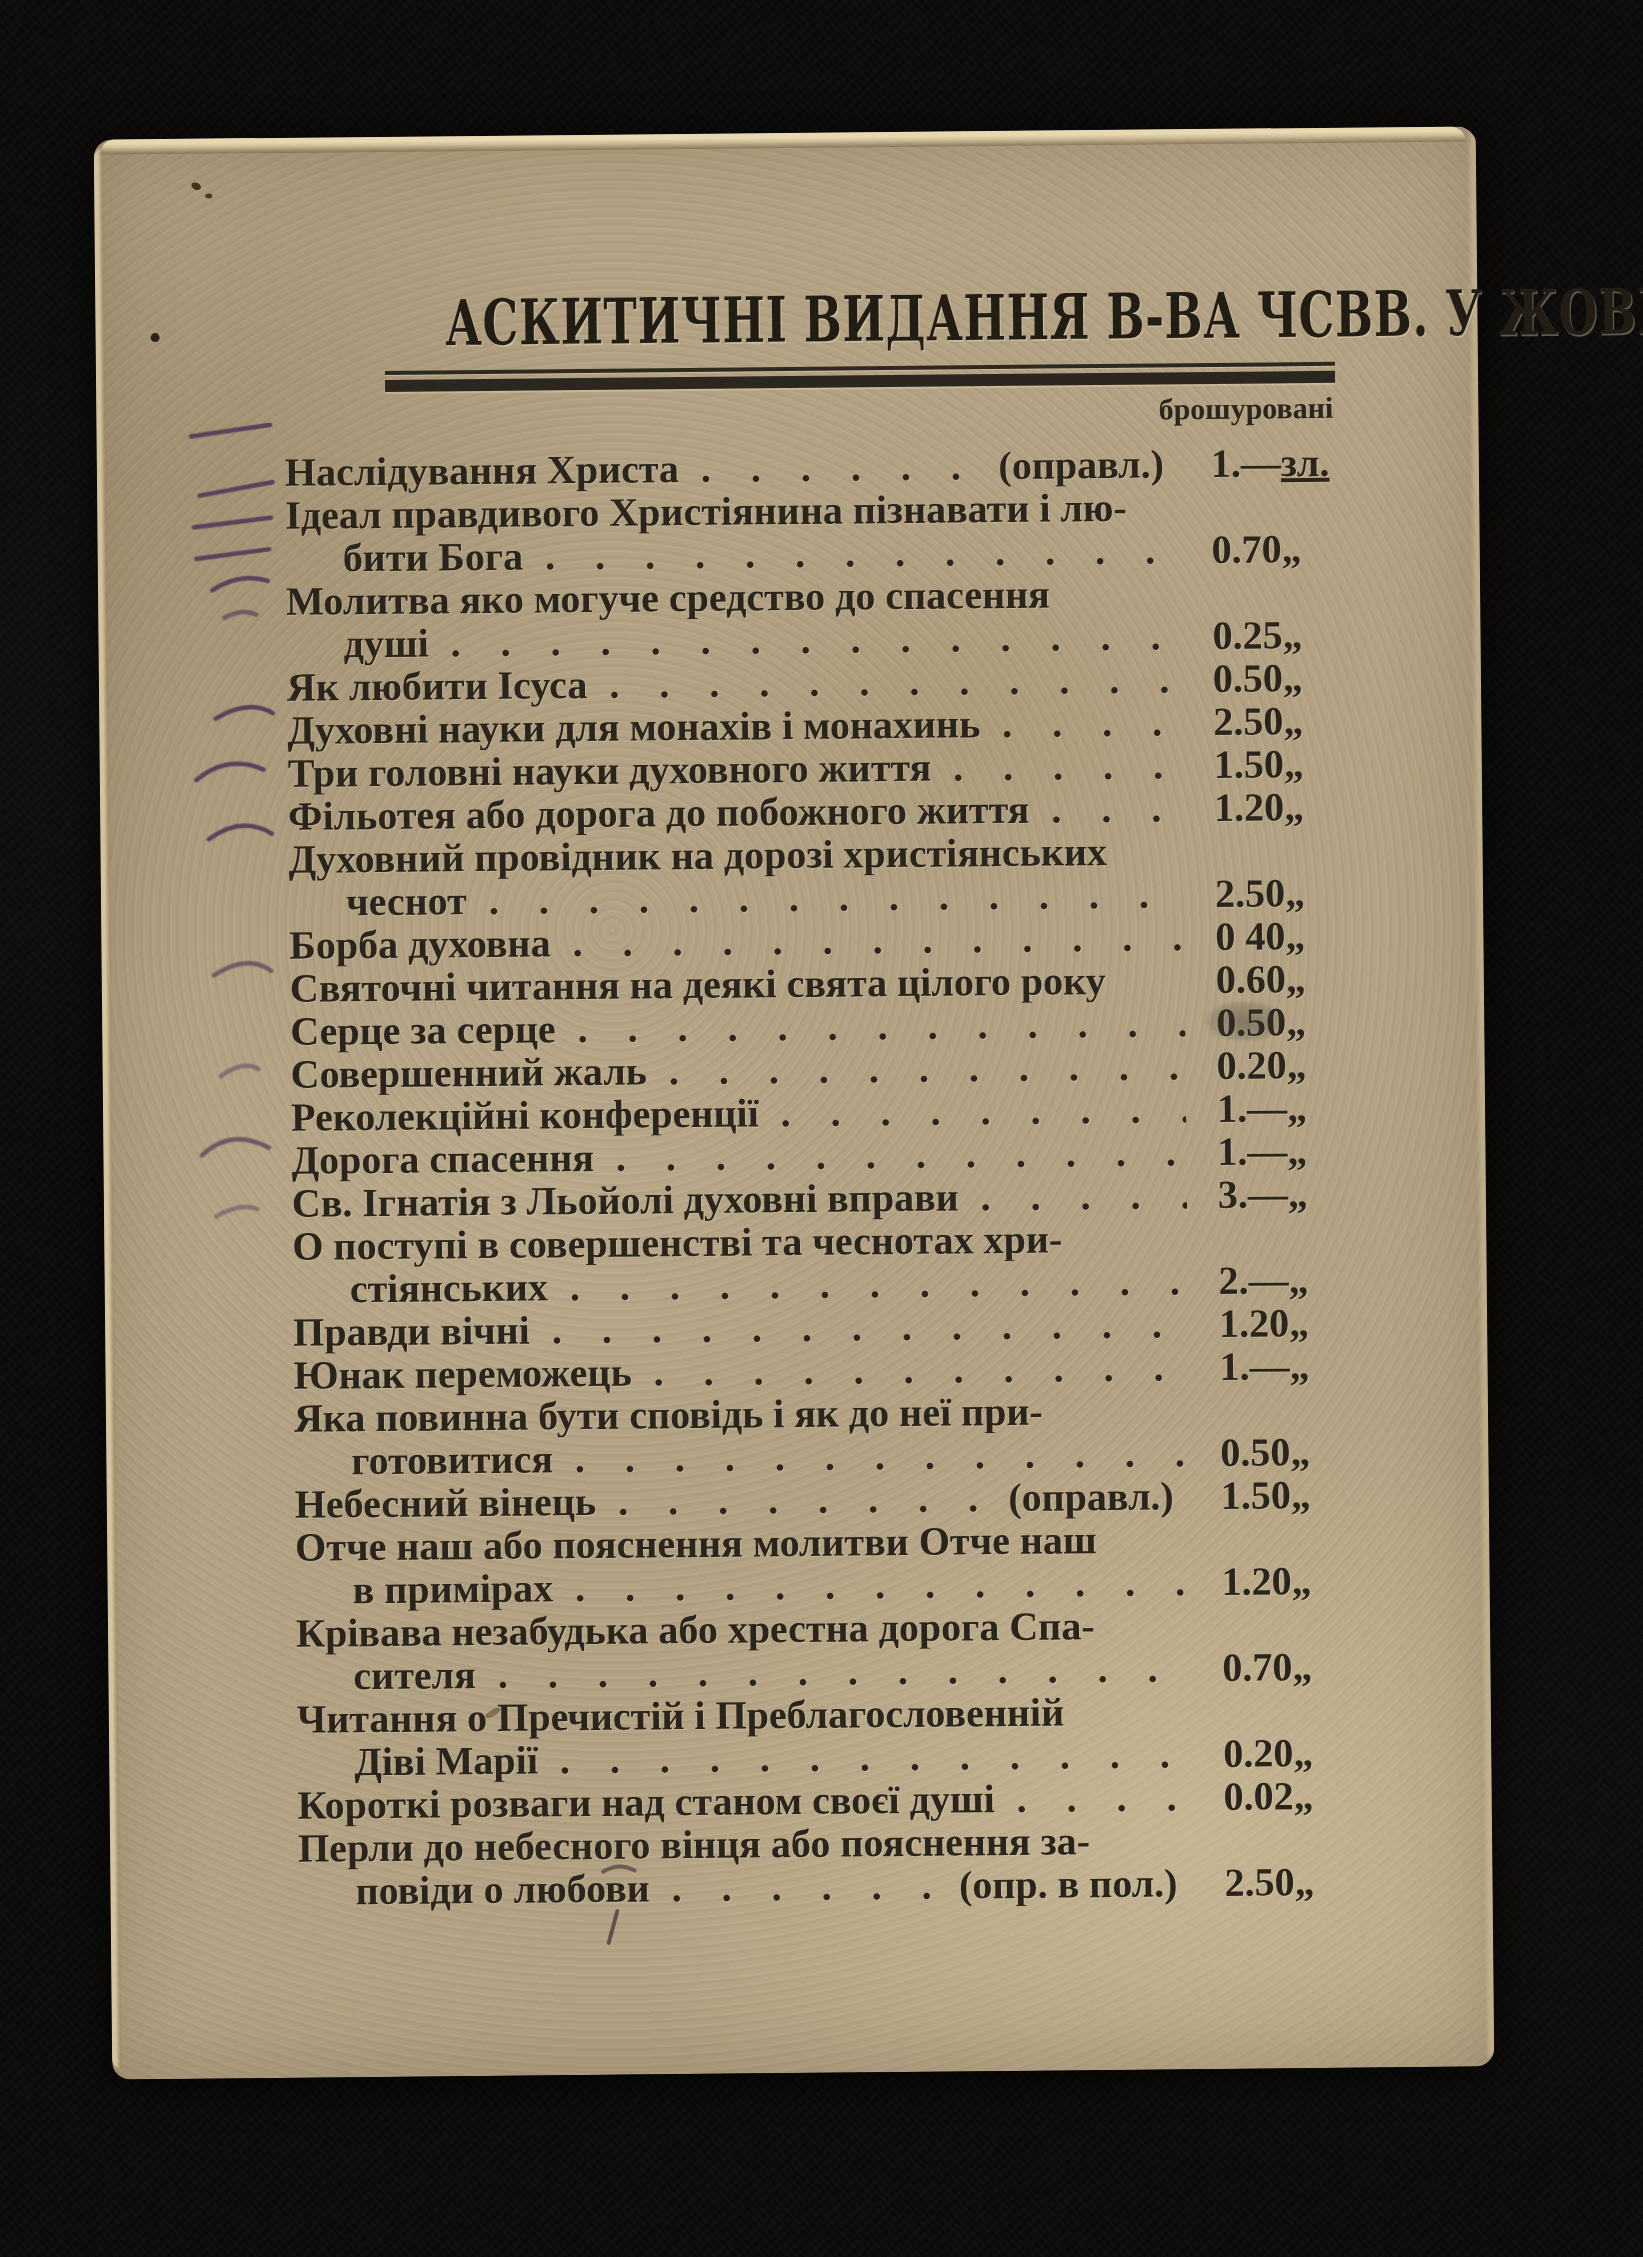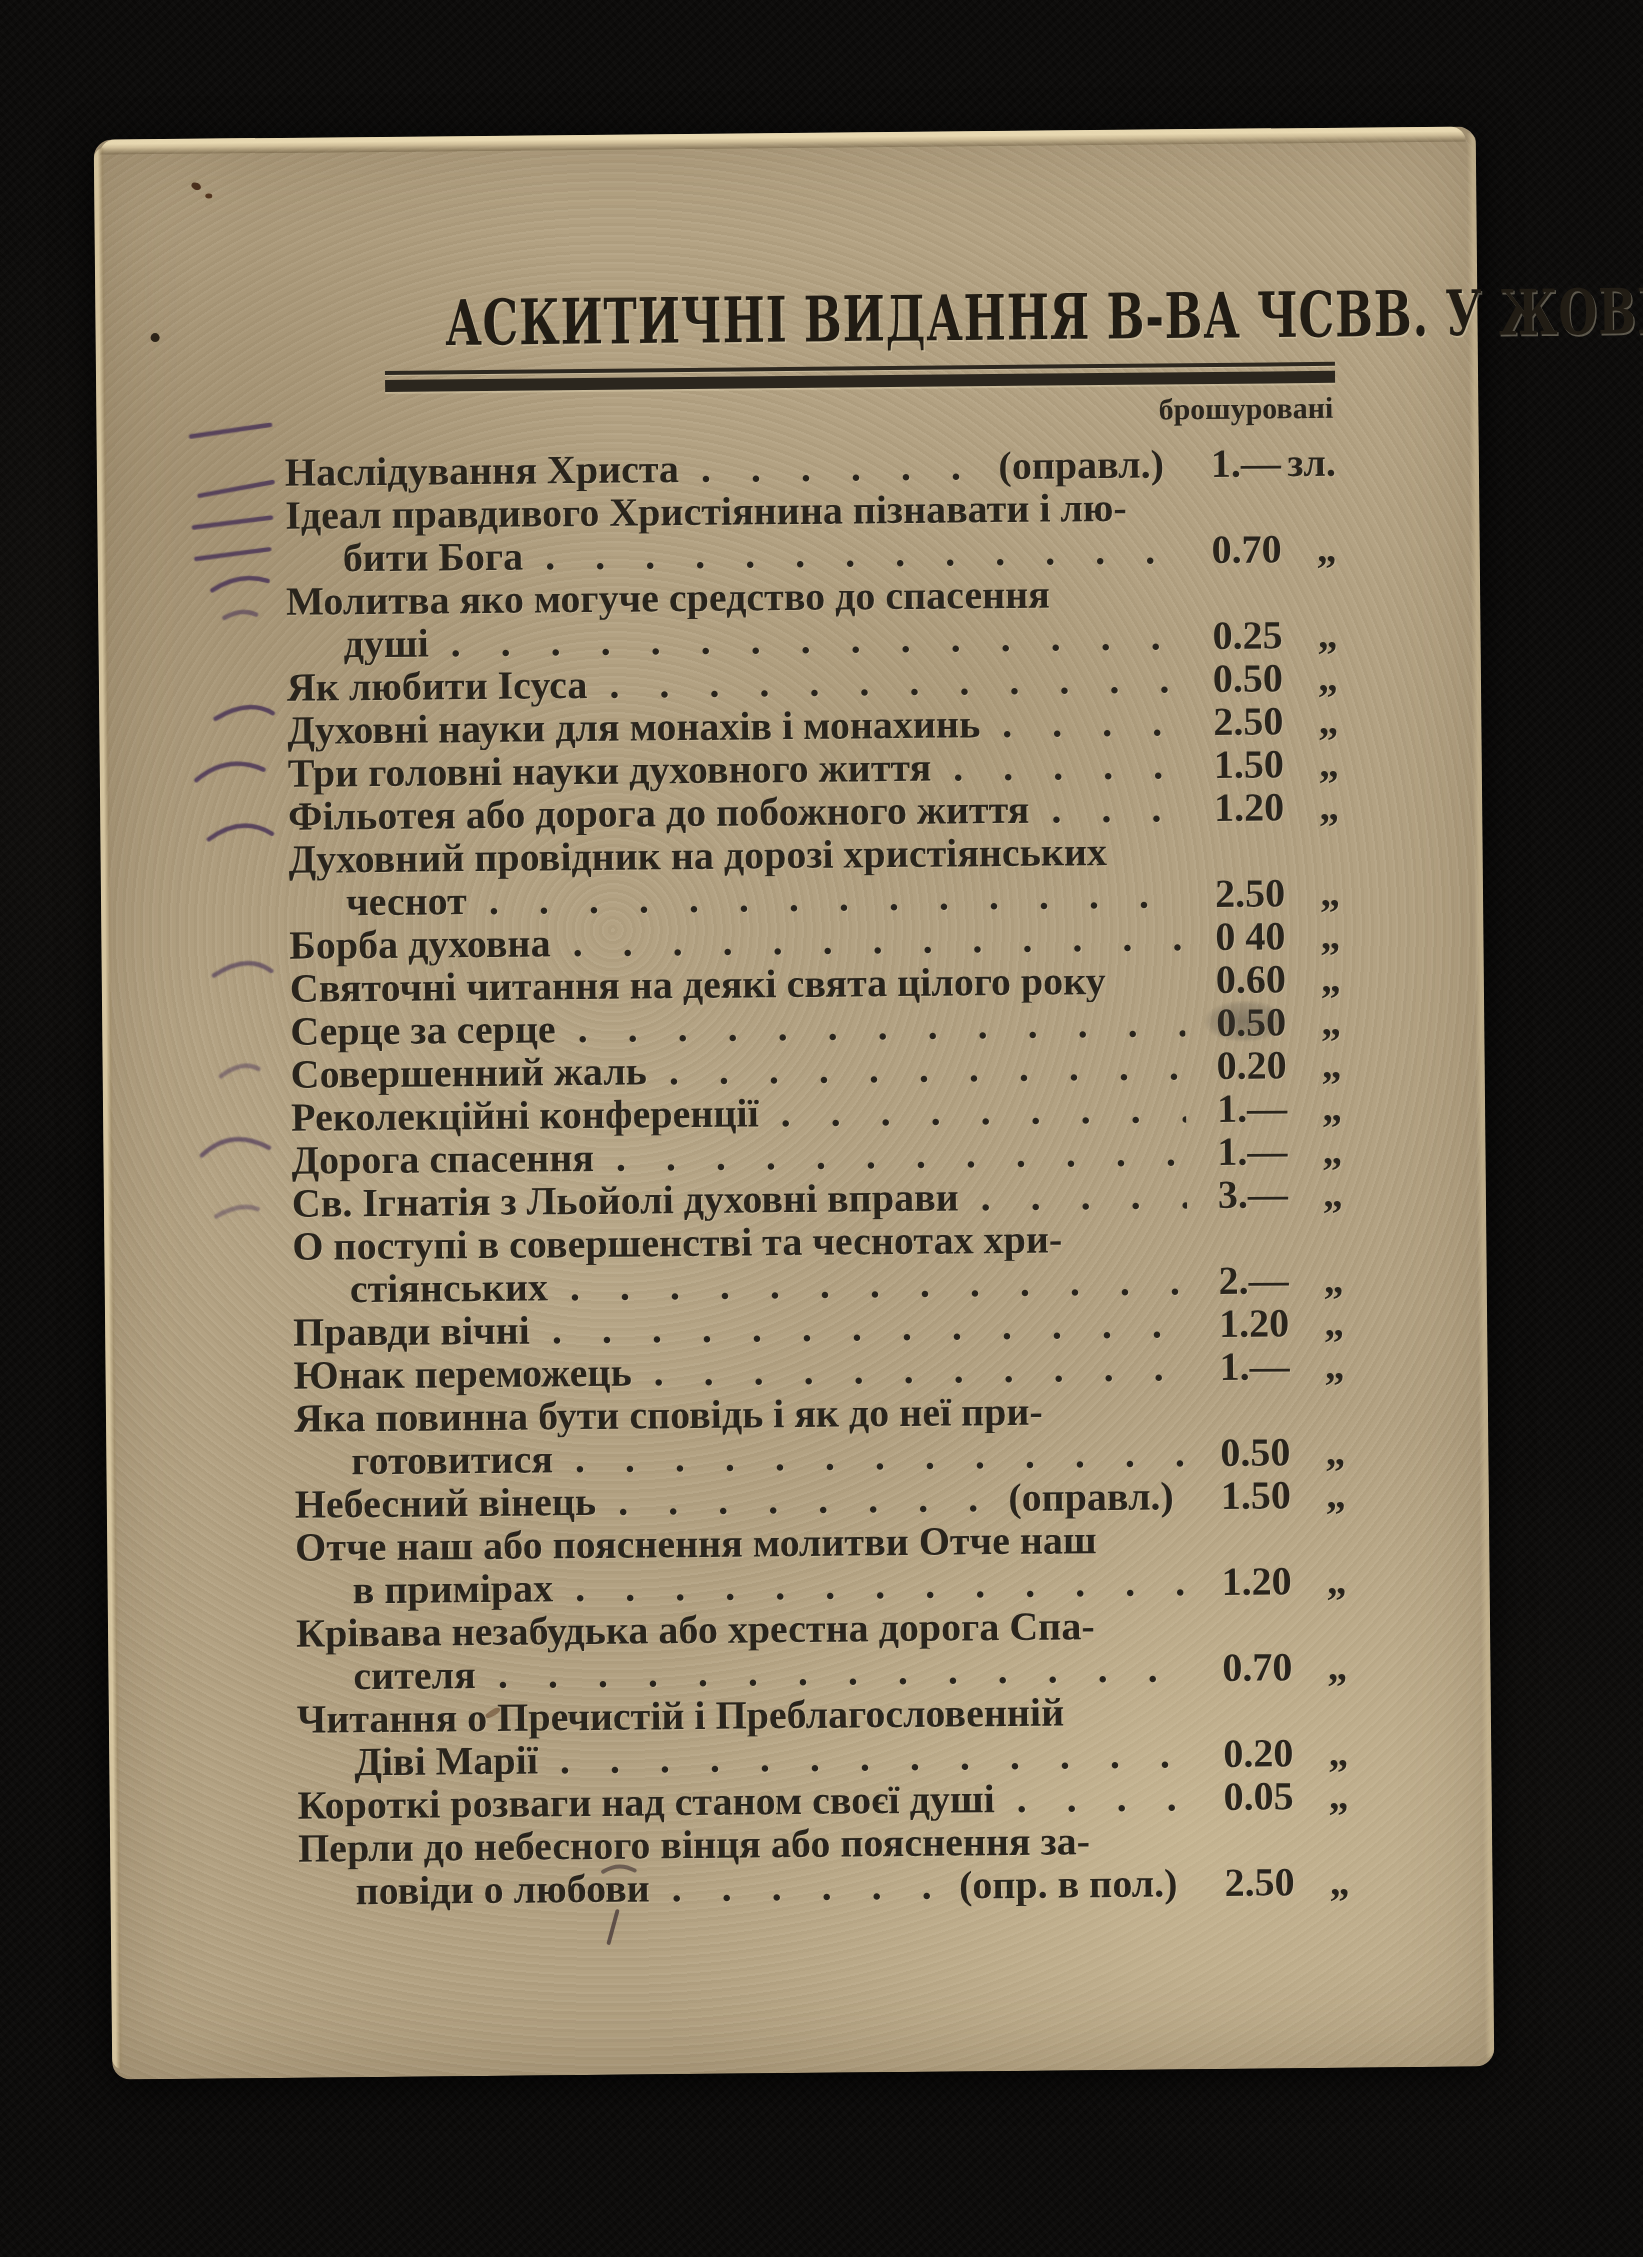--- a/index.html
+++ b/index.html
@@ -50,21 +50,21 @@
   .list{margin-top:16px;}
   .row{display:flex;align-items:baseline;white-space:nowrap;line-height:43px;height:43px;
        font-size:40px;font-weight:bold;color:#29241c;overflow:hidden;
        text-shadow:1px 1px 0 rgba(240,228,198,.25);}
   .row.indent .row-text{padding-left:57px;}
   .row-text{flex:0 0 auto;}
   .leader{flex:1 1 0;min-width:0;overflow:hidden;padding:0 18px 0 22px;
           word-spacing:26px;letter-spacing:2px;}
   .note{flex:0 0 auto;margin-right:16px;}
   .price{flex:0 0 auto;width:101px;text-align:right;position:relative;}
-  .unit{flex:0 0 auto;width:55px;text-align:right;}
+  .unit{flex:0 0 auto;width:55px;text-align:left;text-decoration:underline;}
   .price.smudged::after{
     content:"";position:absolute;left:4px;top:-8px;width:111px;height:57px;border-radius:50%;
     background:radial-gradient(closest-side, rgba(62,58,52,.42), rgba(62,58,52,.18) 60%, transparent 75%);
     pointer-events:none;
   }
   .pen-marks{position:absolute;left:55px;top:283px;}
   .pen-marks-bottom{position:absolute;left:465px;top:1725px;}
 </style>
 </head>
 <body>
@@ -274,21 +274,21 @@
           </div>
           <div class="row indent">
             <span class="row-text">Діві Марії</span>
             <span class="leader">. . . . . . . . . . . . . . . . . . . . . . . . . . . . . . . . . . . . . . . . </span>
             <span class="price">0.20</span>
             <span class="unit">„</span>
           </div>
           <div class="row">
             <span class="row-text">Короткі розваги над станом своєї душі</span>
             <span class="leader">. . . . . . . . . . . . . . . . . . . . . . . . . . . . . . . . . . . . . . . . </span>
-            <span class="price">0.05</span>
+            <span class="price">0.02</span>
             <span class="unit">„</span>
           </div>
           <div class="row">
             <span class="row-text">Перли до небесного вінця або пояснення за-</span>
           </div>
           <div class="row indent">
             <span class="row-text">повіди о любови</span>
             <span class="leader">. . . . . . . . . . . . . . . . . . . . . . . . . . . . . . . . . . . . . . . . </span>
             <span class="note">(опр. в пол.)</span>
             <span class="price">2.50</span>

